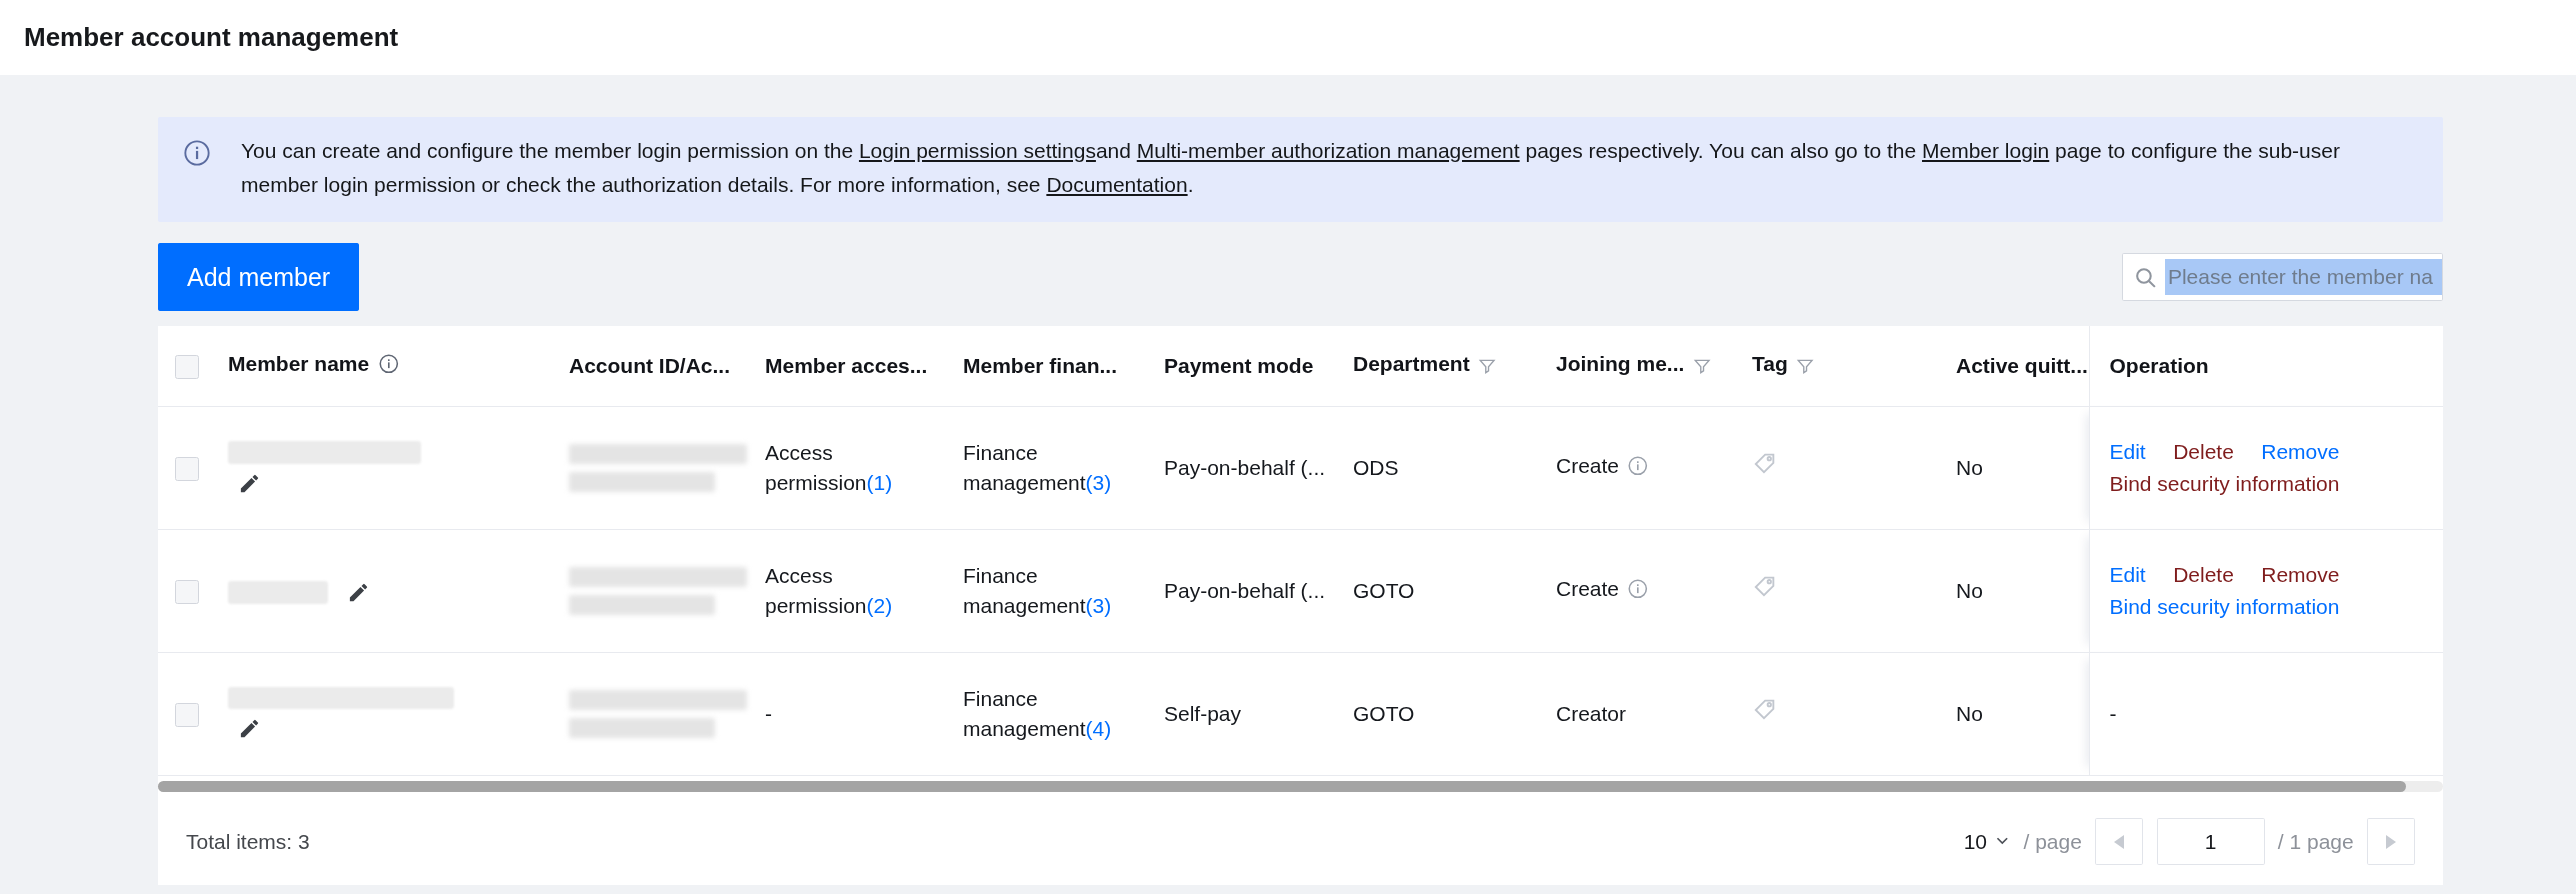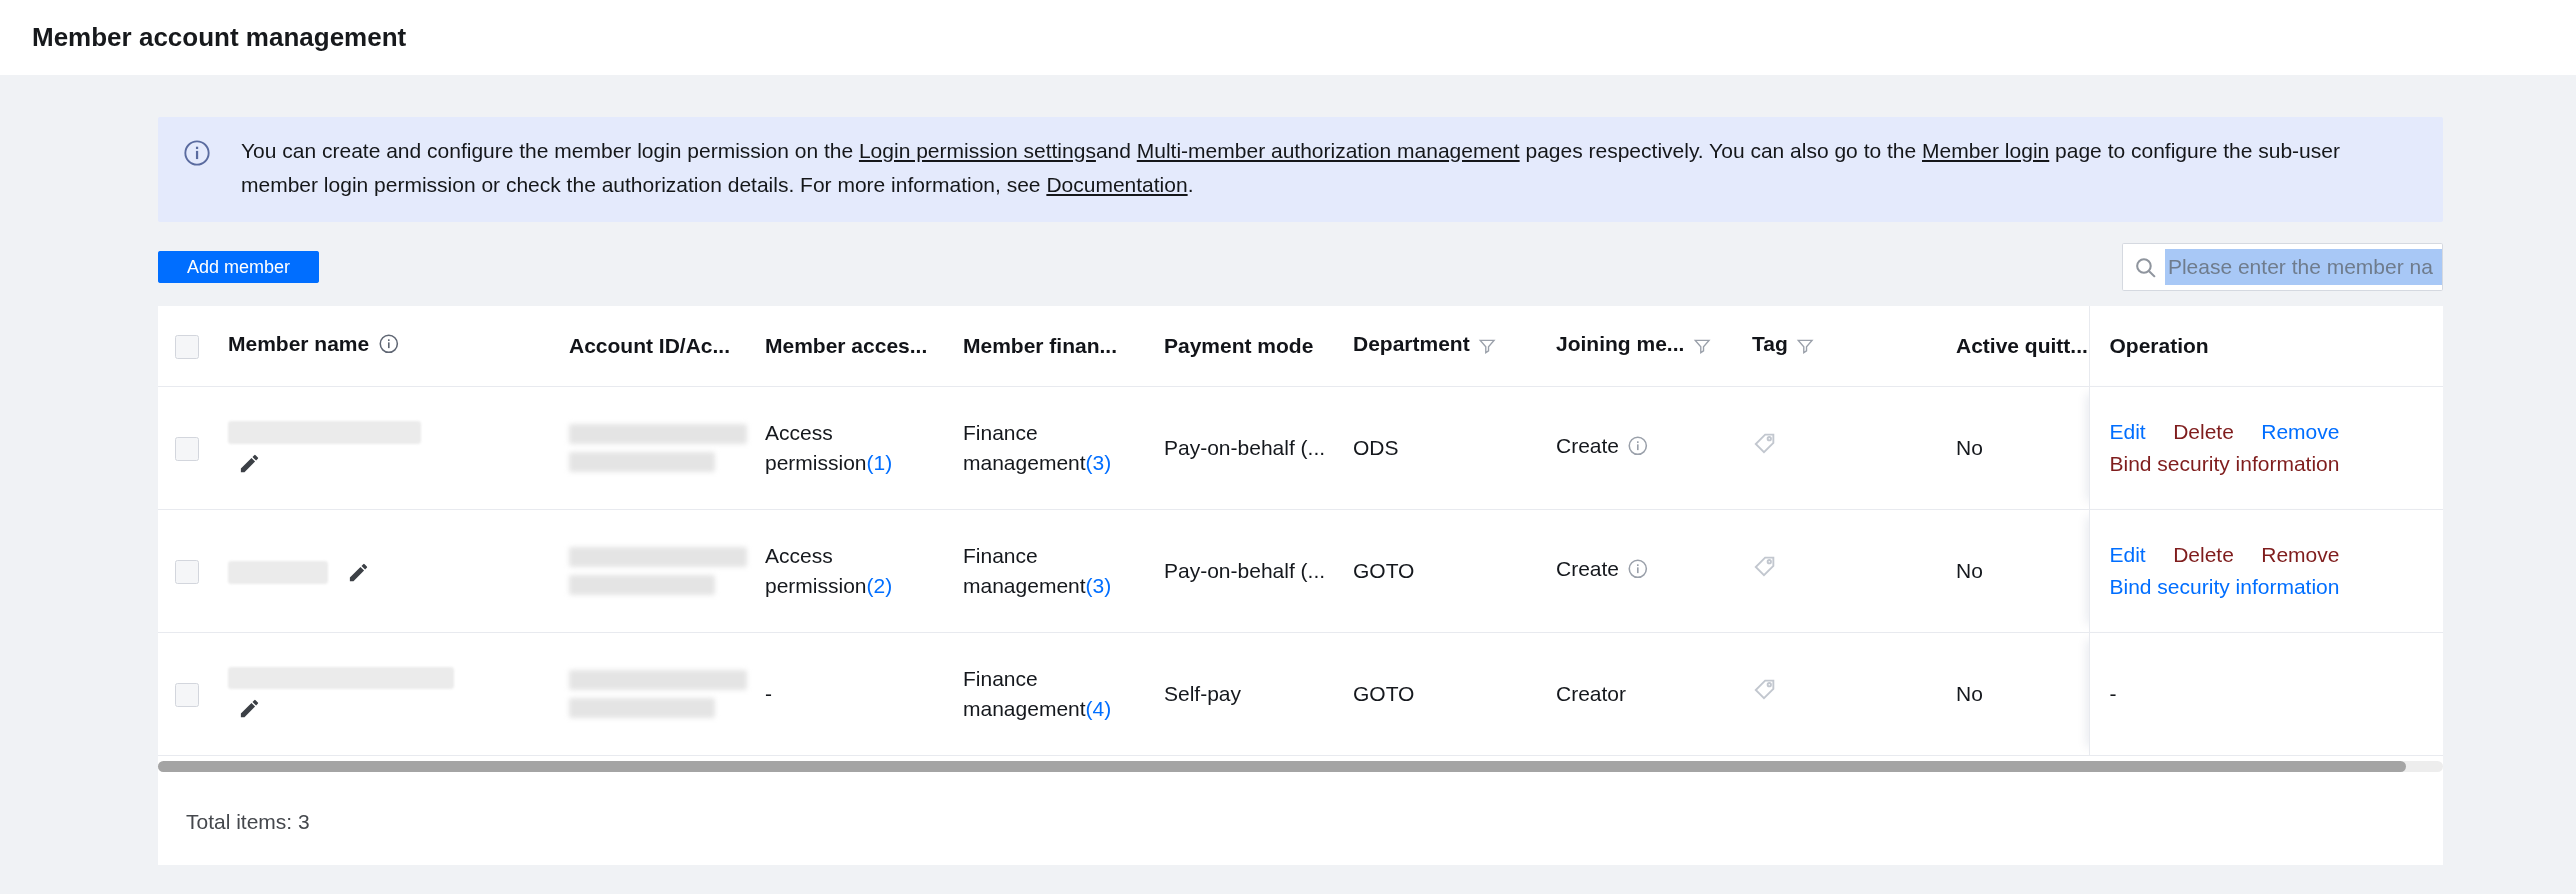--- a/index.html
+++ b/index.html
@@ -3,34 +3,34 @@
 <meta charset="utf-8">
 <style>
   * { box-sizing: border-box; }
   html,body { margin:0; padding:0; }
   body {
     width:2576px; height:894px; overflow:hidden;
     background:#f0f2f5;
     font-family:"Liberation Sans", sans-serif;
     color:#181b20;
   }
-  .topbar { height:75px; background:#fff; display:flex; align-items:center; padding-left:32px; }
+  .topbar { height:75px; background:#fff; display:flex; align-items:center; padding-left:24px; }
   .topbar h1 { font-size:26px; margin:0; font-weight:bold; color:#17191c; }
 
   .banner {
     margin:42px 133px 0 158px; background:#e4eafc; border-radius:1.7px;
     padding:16.6px 25px 20px 25px; display:flex; align-items:flex-start; gap:30px;
     font-size:21px; line-height:34px; color:#15171a;
   }
   .banner-icon { flex:none; margin-top:5.8px; display:inline-flex; }
   .banner-text { margin:0; }
   .banner-link { color:inherit; text-decoration:underline; cursor:pointer; }
 
   .toolbar { margin:21.6px 133px 0 158px; display:flex; align-items:center; }
-  .btn { font-family:inherit; font-size:18px; height:32px; padding:0 28px; border-radius:1.7px; cursor:pointer; }
+  .btn { font-family:inherit; font-size:25px; height:68px; padding:0 28px; border-radius:1.7px; cursor:pointer; }
   .btn.primary { background:#006eff; border:0.8px solid #006eff; color:#fff; }
   .btn.default { margin-left:20px; background:#fff; border:0.8px solid #d9dde4; color:#c2c6cd; }
 
   .search {
     margin-left:auto; width:321px; height:48px; background:#fff;
     border:0.8px solid #d5d9e0; border-radius:1.7px;
     display:flex; align-items:center; padding-left:10px; overflow:hidden;
   }
   .search .s-icon { flex:none; display:inline-flex; margin-right:6.6px; }
   .search .sel {
@@ -283,15 +283,32 @@
 
     </tbody>
   </table>
 
   <div class="hscroll">
     <div class="thumb"></div>
   </div>
 
   <div class="card-footer">
     <span>Total items: 3</span>
+    <div class="pager">
+      <span class="page-size">
+        <span>10</span>
+        <span><svg width="16.6" height="16.6" viewBox="0 0 24 24" fill="none" stroke="#4d5158" stroke-width="2.4">
+              <path d="M5 9l7 7 7-7"></path>
+            </svg></span>
+      </span>
+      <span class="muted">/ page</span>
+      <span class="pg-btn">
+          <span class="tri-left"></span>
+        </span>
+      <span class="pg-input">1</span>
+      <span class="muted">/ 1 page</span>
+      <span class="pg-btn">
+          <span class="tri-right"></span>
+        </span>
+    </div>
   </div>
 </div>
 
 
 </body></html>

